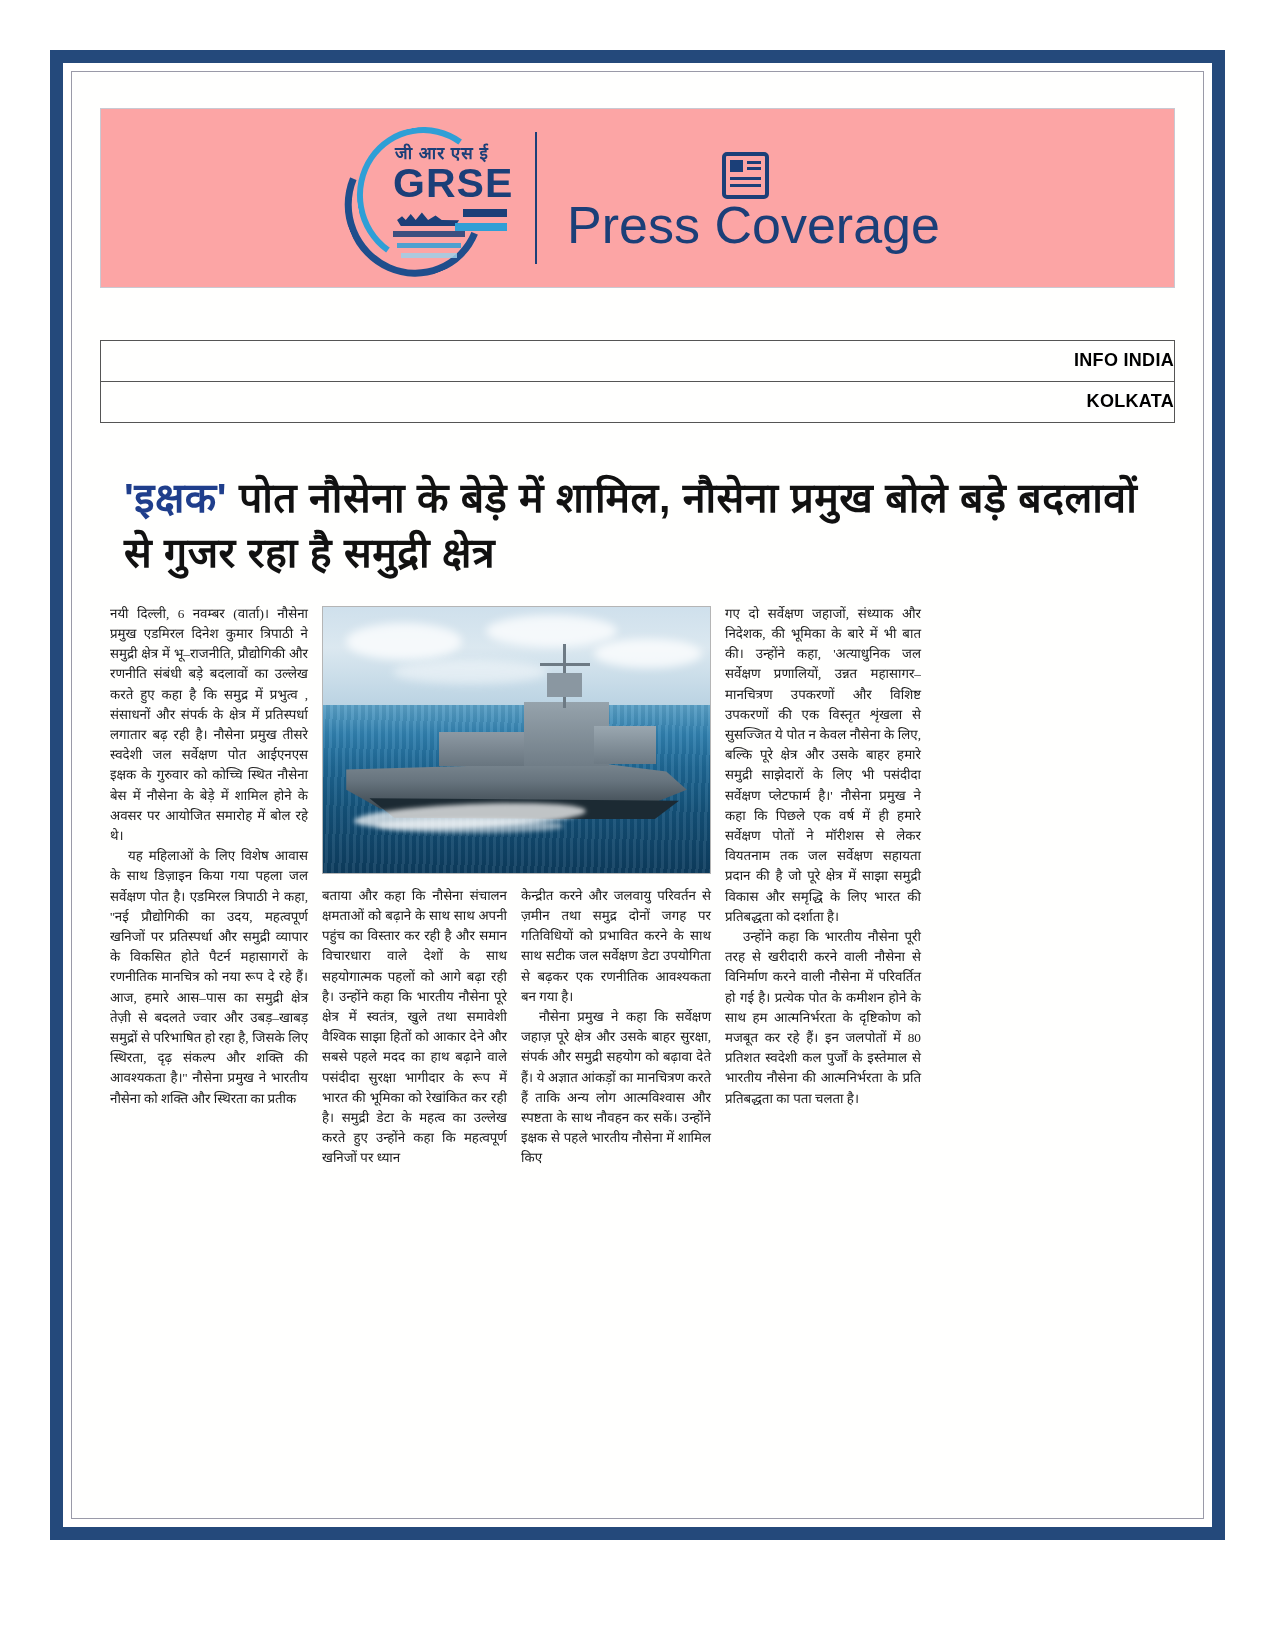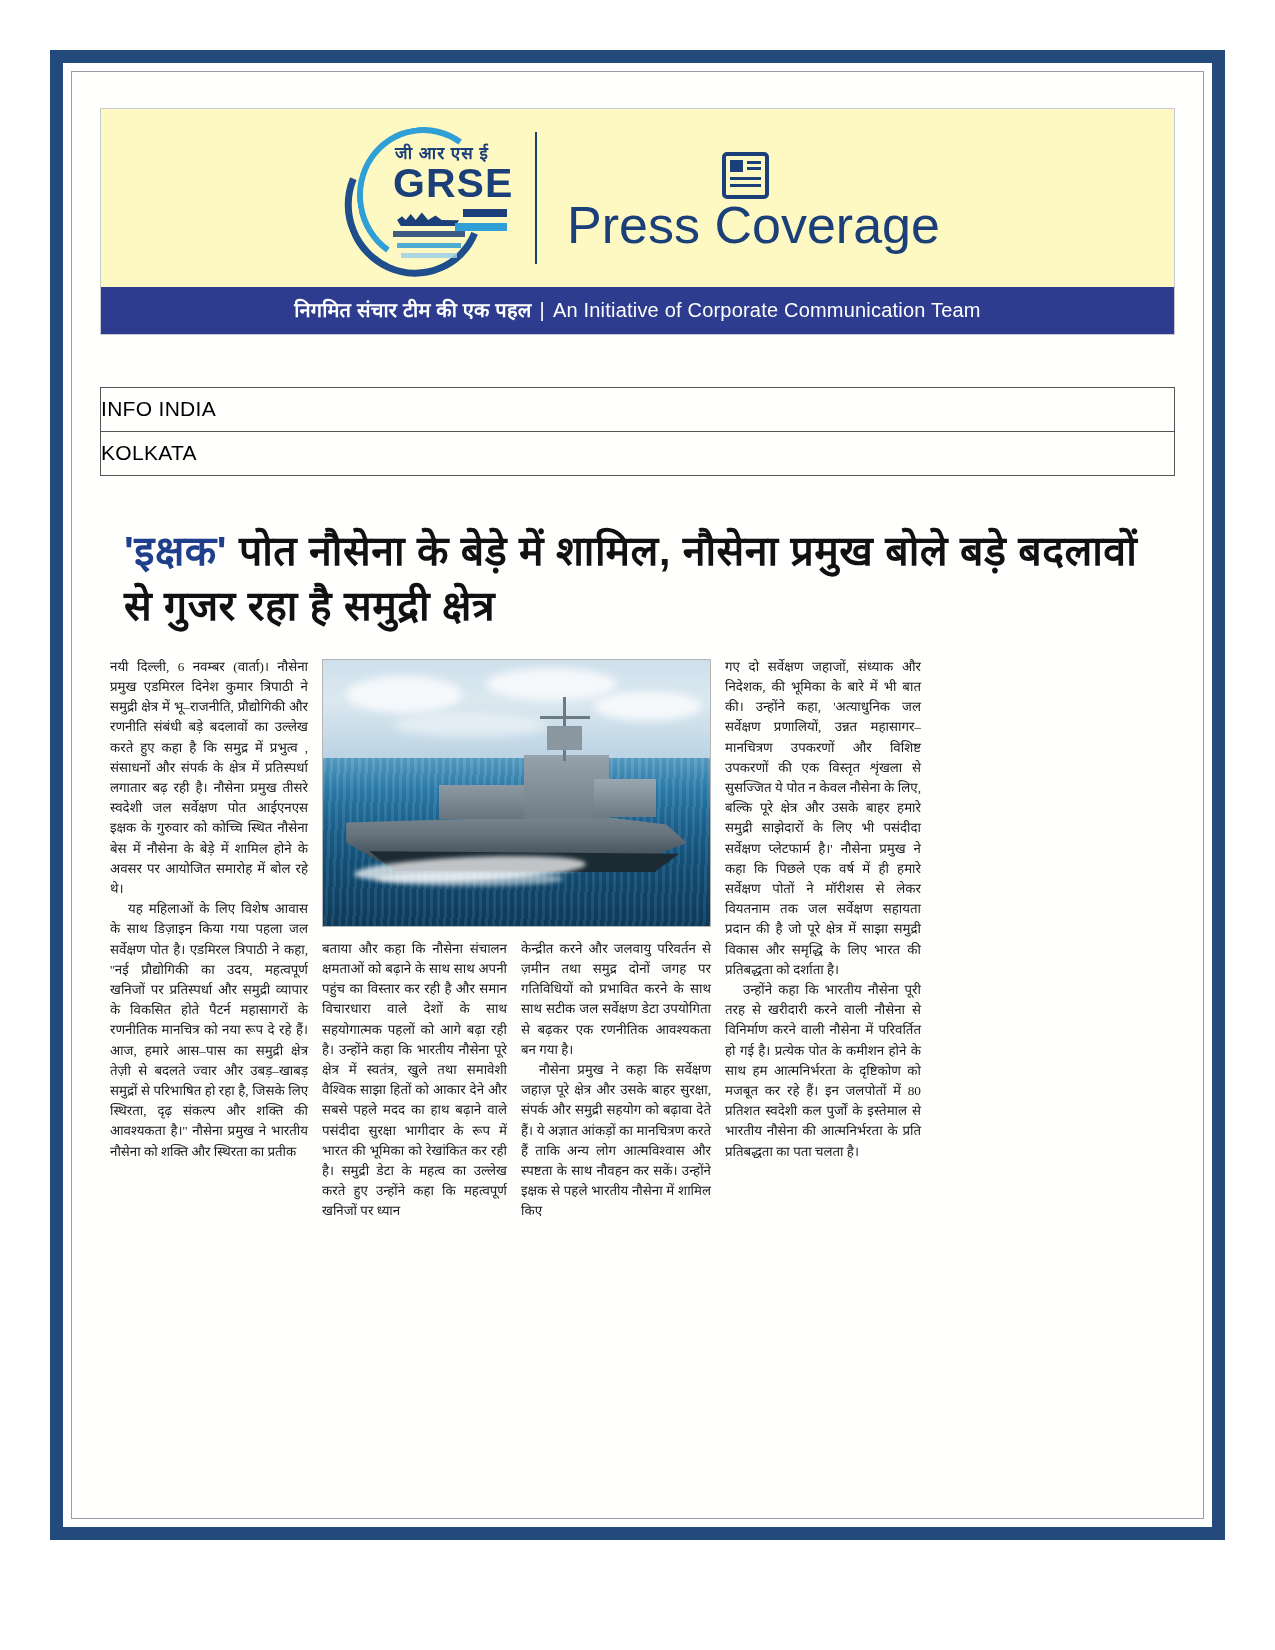--- a/index.html
+++ b/index.html
@@ -43,21 +43,21 @@
   .masthead {
     margin: 36px 28px 0 28px;
     border: 1px solid #c9c9d2;
     background: #ffffff;
   }
   .masthead-top {
     display: flex;
     align-items: center;
     justify-content: center;
     height: 178px;
-    background: #fef9c3;
+    background: #fca5a5;
     position: relative;
   }
   .logo-block {
     width: 188px;
     height: 150px;
     position: relative;
     flex: 0 0 auto;
     margin-right: 6px;
   }
   .logo-arc {
@@ -192,23 +192,23 @@
 
   
   .info-table {
     margin: 52px 28px 0 28px;
     width: calc(100% - 56px);
     border-collapse: collapse;
     table-layout: fixed;
   }
   .info-table td {
     border: 1px solid #555555;
-    text-align: left;
-    font-size: 21px;
-    font-weight: normal;
+    text-align: right;
+    font-size: 18px;
+    font-weight: bold;
     color: #000000;
     padding: 9px 0 10px 0;
     letter-spacing: .3px;
   }
 
   
   .article {
     margin: 48px 38px 0 38px;
   }
   .headline {
@@ -362,23 +362,20 @@
                 <i class="p3"></i>
                 <i class="p4"></i>
                 <i class="p5"></i>
             </span>
             <span class="mast-eng">Press Coverage</span>
           </div>
         </div>
 
       </div>
 
-      <div class="masthead-bottom">
-        <span class="hi">निगमित संचार टीम की एक पहल</span><span class="sep">|</span><span>An Initiative of Corporate Communication Team</span>
-      </div>
     </div>
 
     <table class="info-table">
       <tbody>
           <tr>
         <td>INFO INDIA</td>
       </tr>
       <tr>
         <td>KOLKATA</td>
       </tr>

